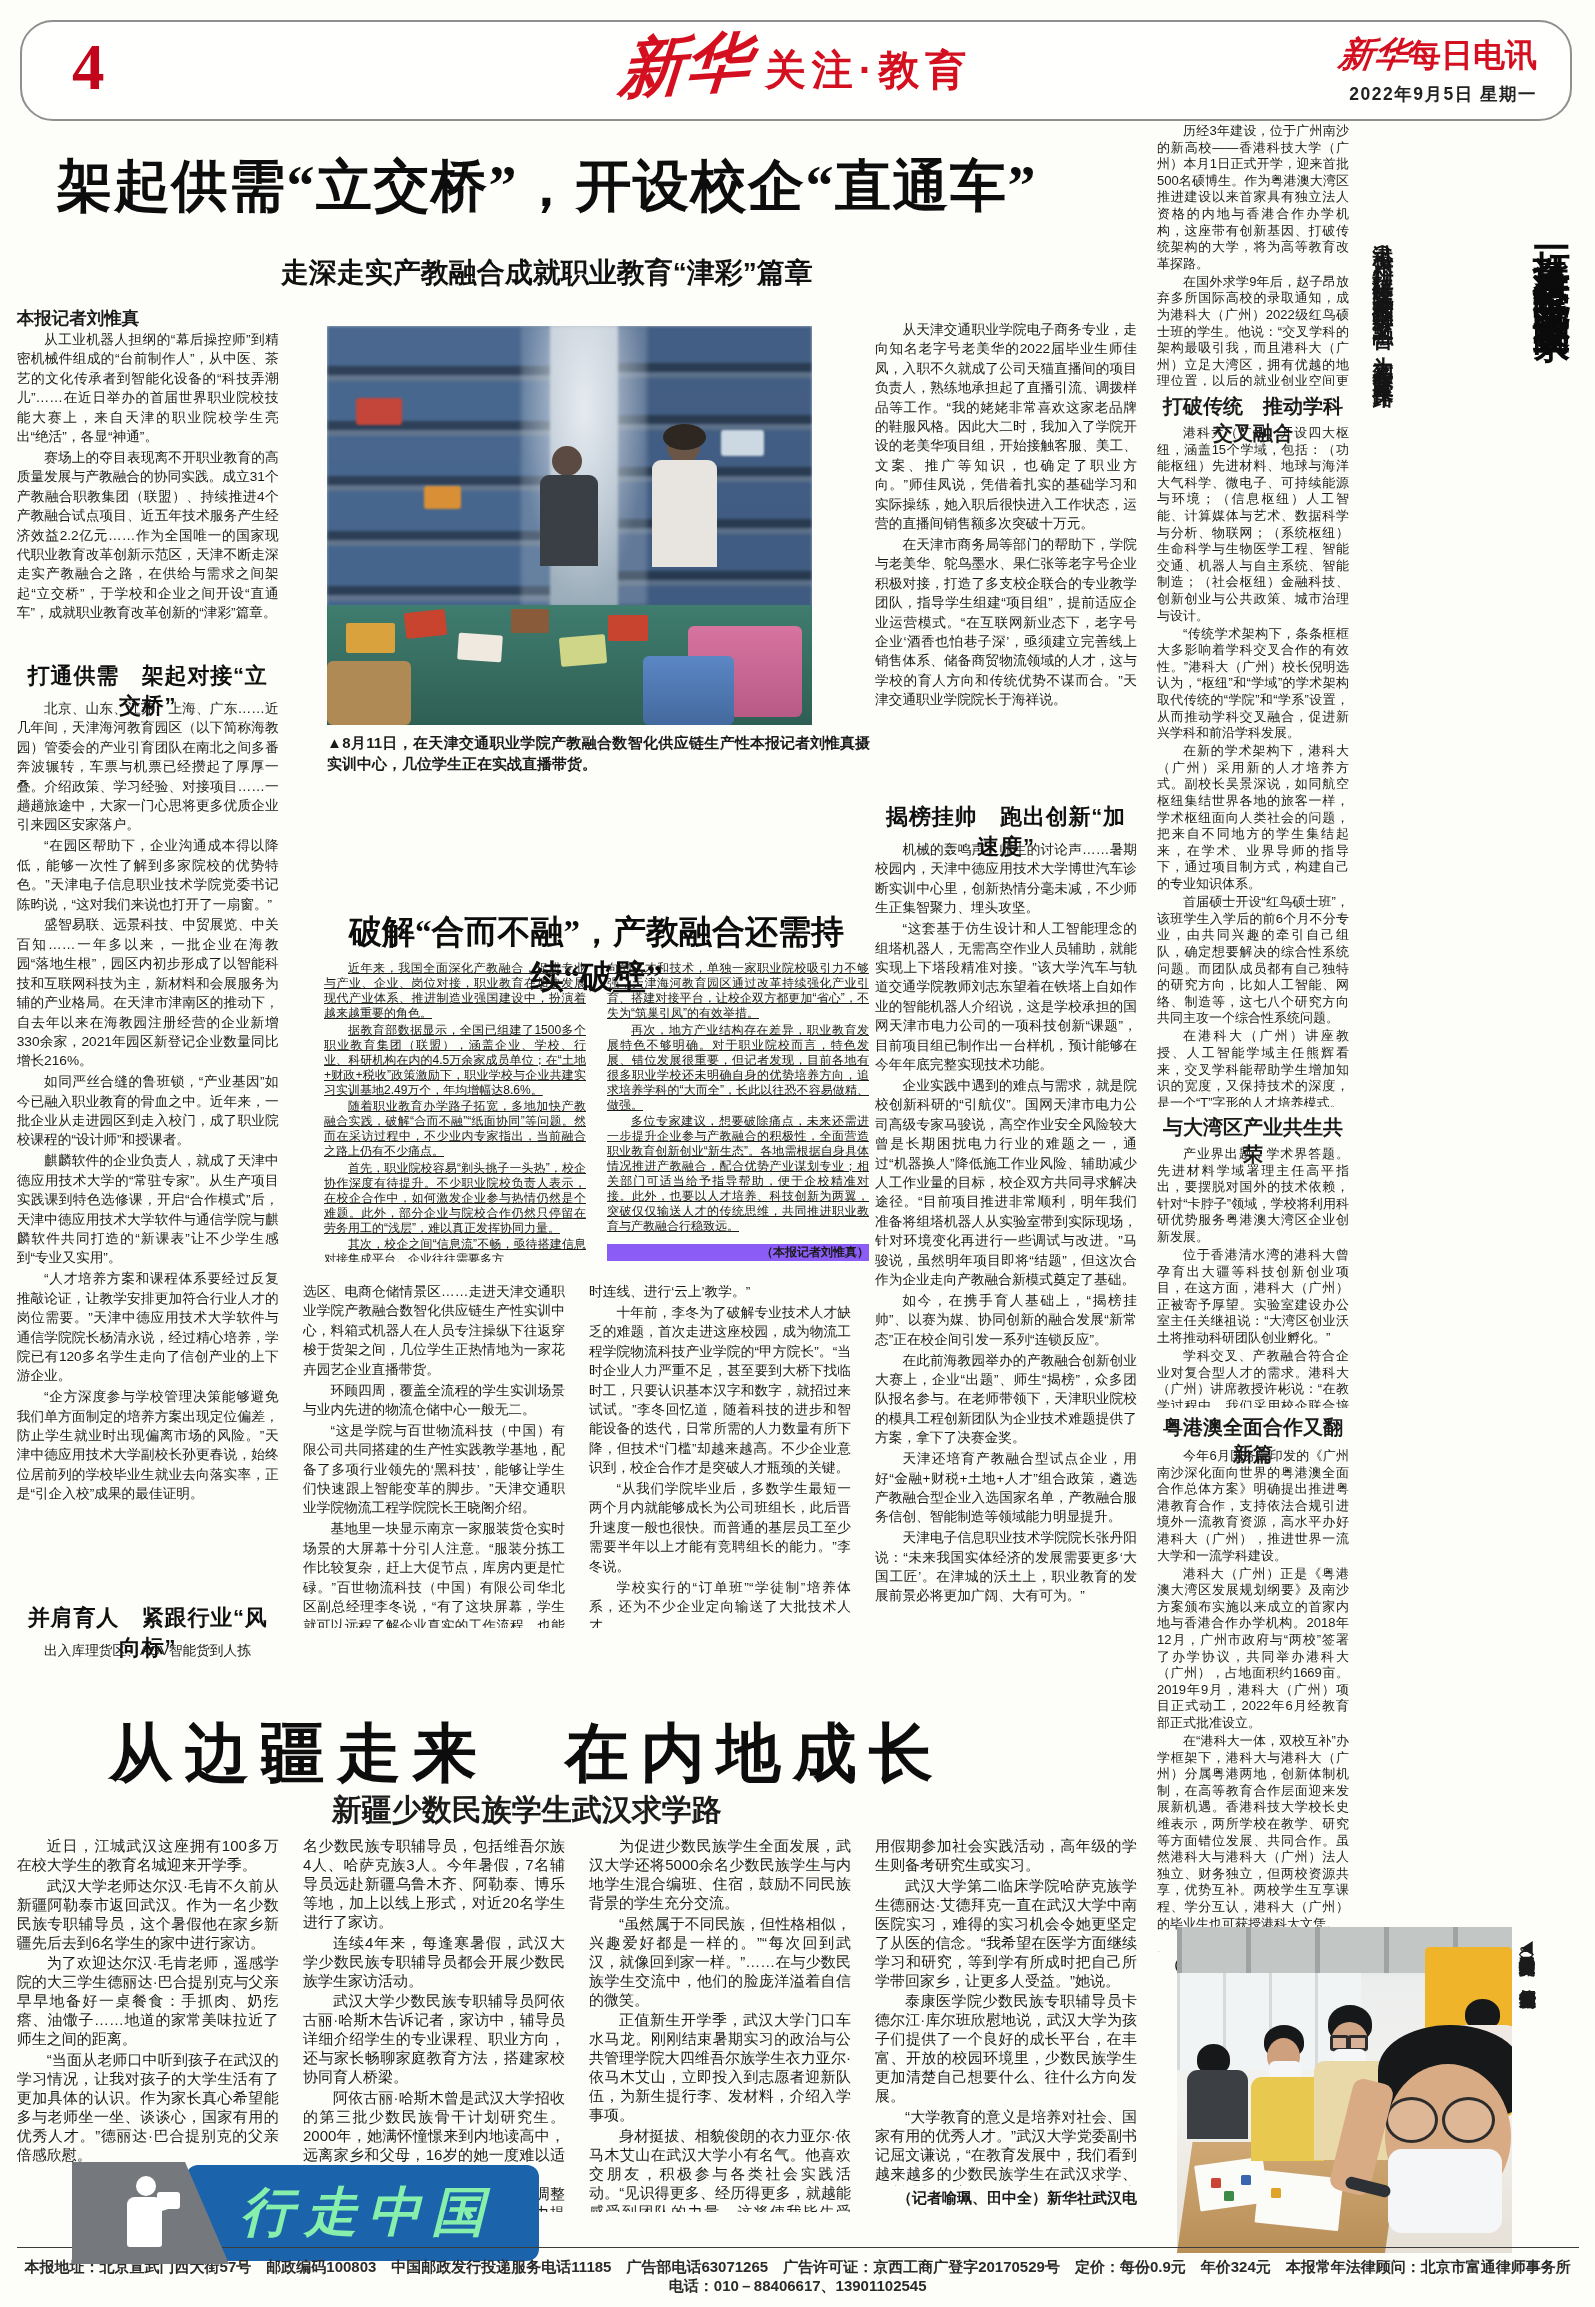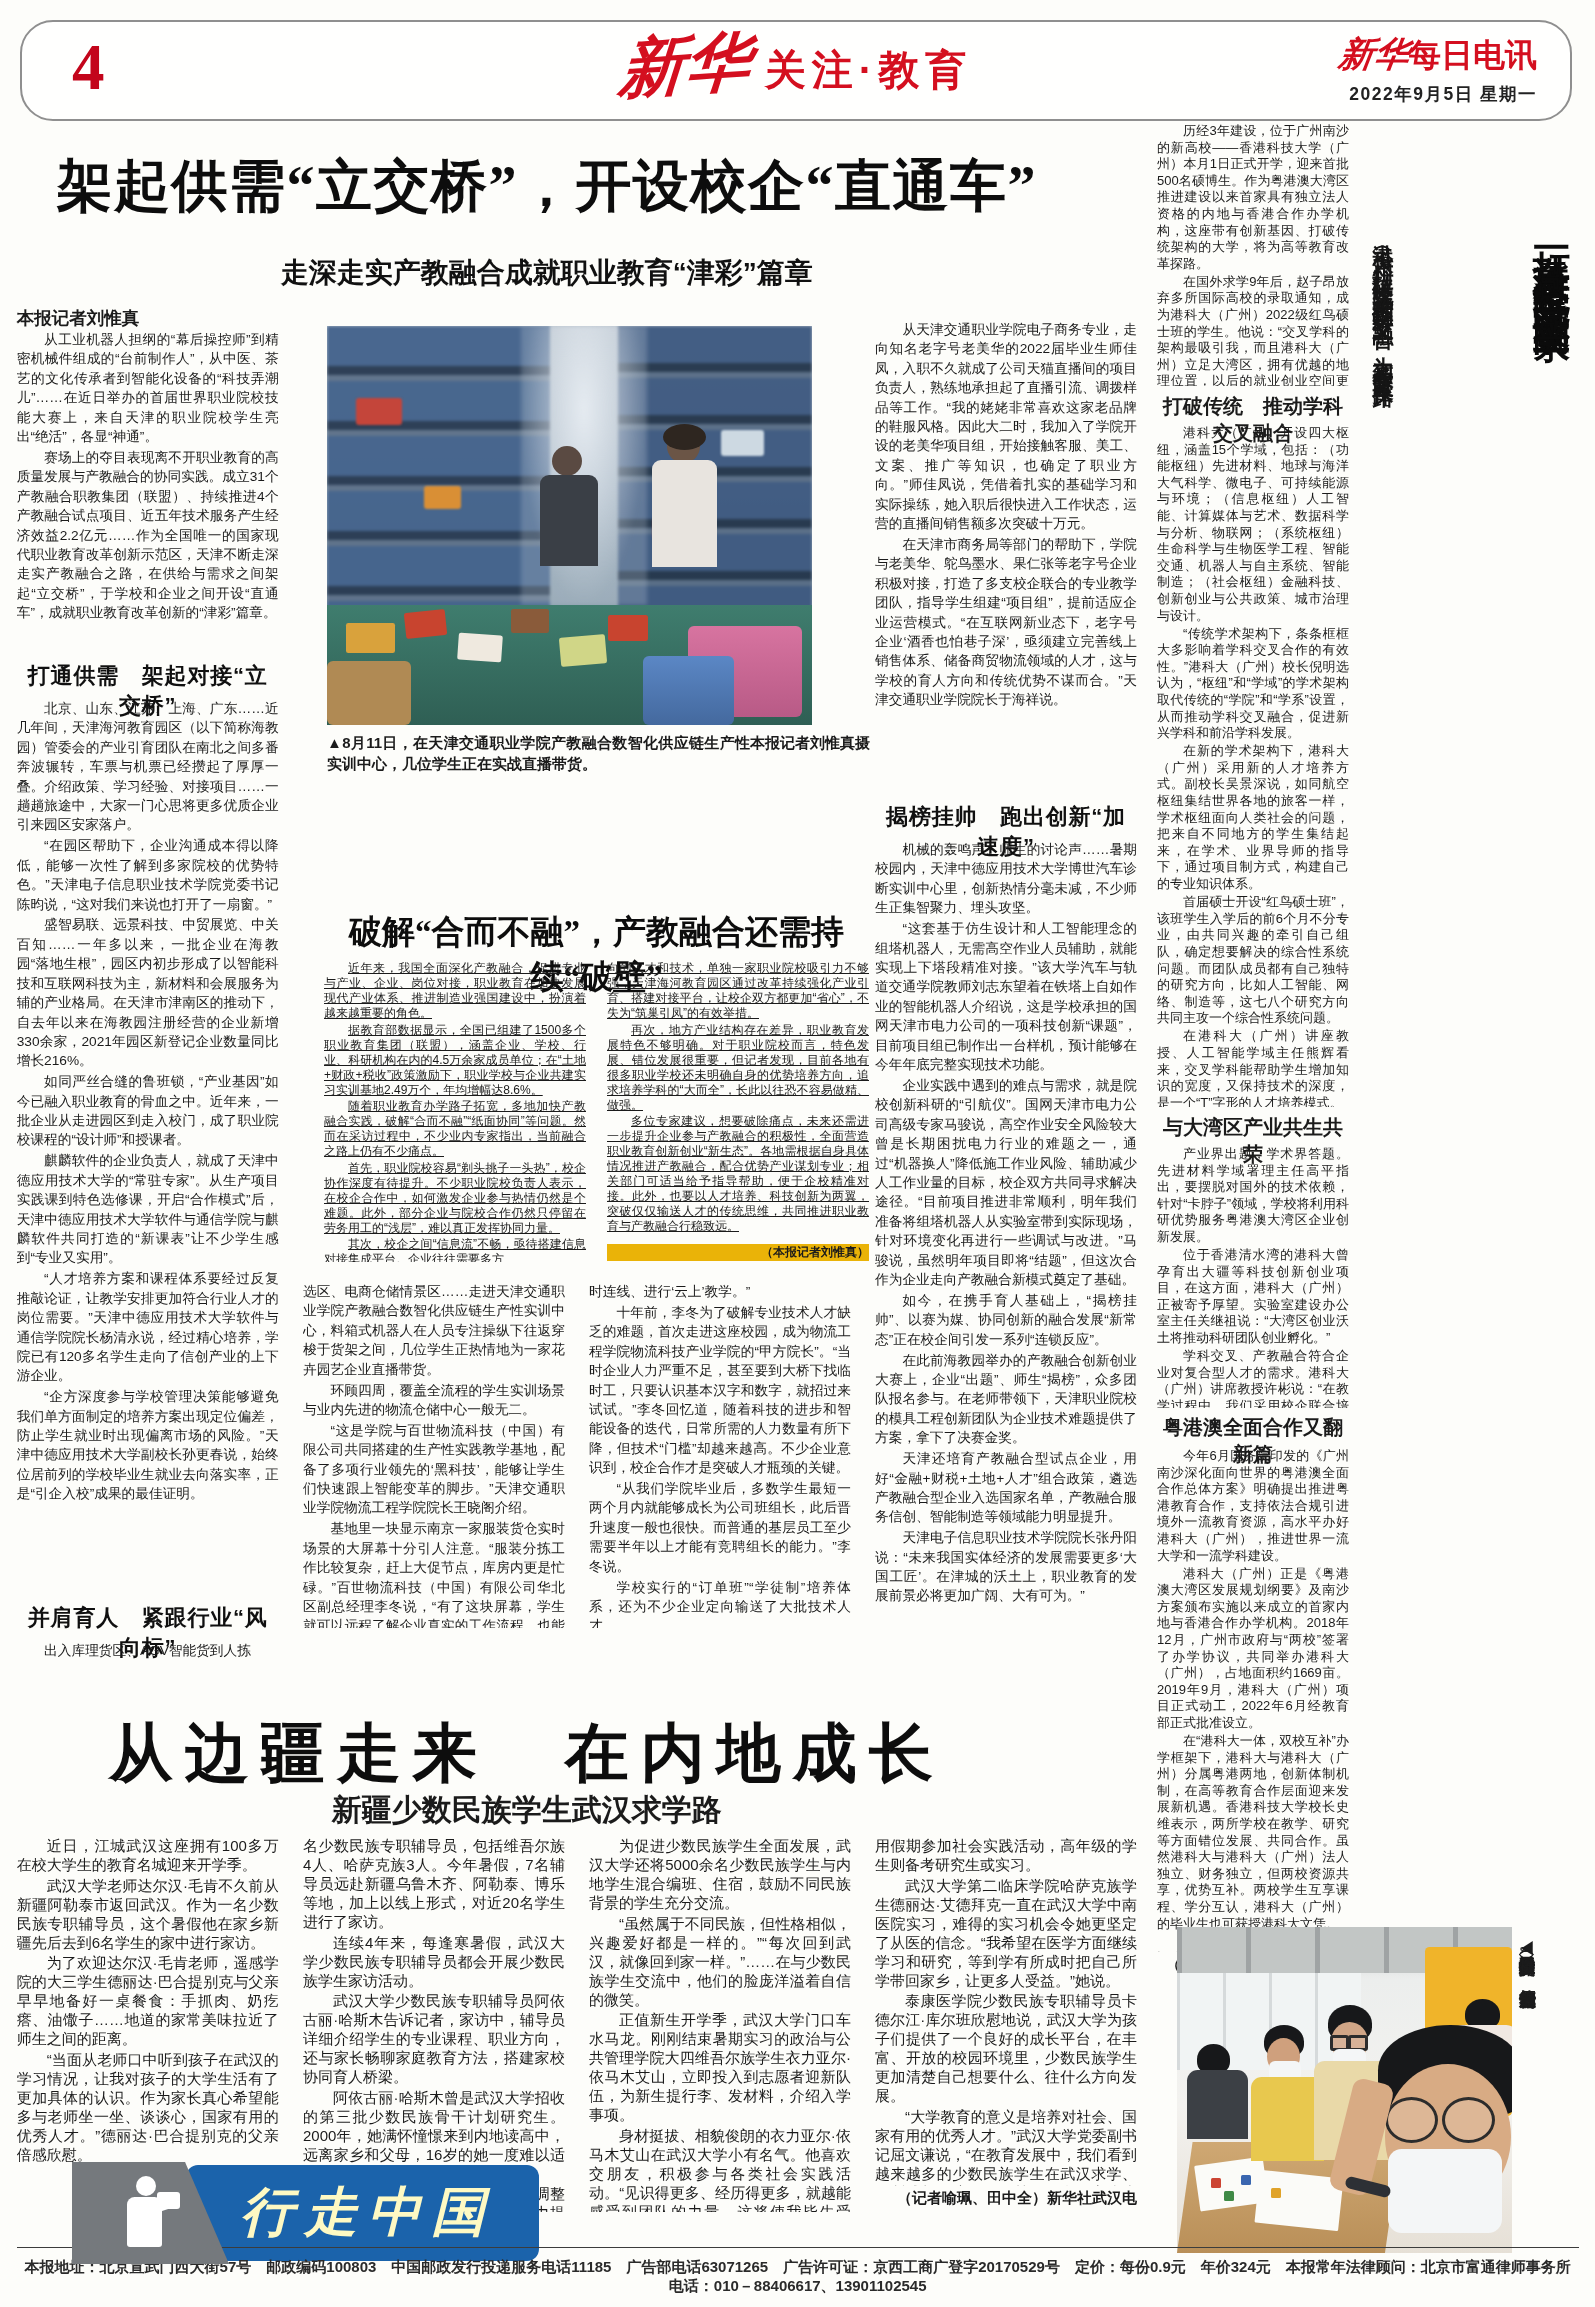--- a/index.html
+++ b/index.html
@@ -31,21 +31,21 @@
   .col1-sec1{left:16.7px;top:699px;height:898px;}
   .sec2-head{left:16.7px;top:1603px;}
   .col1-sec2start{left:16.7px;top:1641px;height:43px;}
   .photo1{left:327px;top:326px;width:485px;height:399px;}
   .caption{left:327px;top:732px;width:543px;font-size:15px;line-height:21px;font-weight:700;text-align:justify;}
   .caption .credit{float:right;font-weight:700;}
   .inset-head{left:324px;top:910px;width:545px;text-align:center;font-size:33px;font-weight:900;color:#0d0d0d;}
   .inset-col{width:262px;font-size:12px;line-height:15px;top:961px;height:301px;text-decoration:underline;}
   .inset-c1{left:324px;}
   .inset-c2{left:607px;}
-  .inset-credit{left:607px;top:1244px;width:262px;text-align:right;font-size:12px;font-weight:700;background:#eab308;}
+  .inset-credit{left:607px;top:1244px;width:262px;text-align:right;font-size:12px;font-weight:700;background:#8b5cf6;}
   .flow-col{top:1282px;height:346px;}
   .flow-c2{left:303px;}
   .flow-c3{left:589px;}
   .col4-top{left:875px;top:320px;height:475px;}
   .sec3-head{left:875px;top:802px;}
   .col4-sec3{left:875px;top:840px;height:837px;}
   
   .rcol{left:1157px;width:192px;font-size:13px;line-height:16.6px;}
   .r-intro{top:123px;height:263px;}
   .r-subhead{left:1157px;width:192px;text-align:center;font-size:20px;font-weight:900;}
@@ -66,21 +66,21 @@
   .w-deck{left:16.7px;top:1790px;width:1020px;text-align:center;font-size:30px;font-weight:700;}
   .wcol{width:262px;font-size:15px;line-height:19px;top:1836px;}
   .w-c1{left:16.7px;height:326px;}
   .w-c2{left:303px;height:376px;}
   .w-c3{left:589px;height:376px;}
   .w-c4{left:875px;height:350px;}
   .w-credit{left:875px;top:2189px;width:262px;text-align:right;font-weight:700;font-size:15px;background:#fdfdfa;}
   
   .badge{left:72px;top:2162px;width:467px;height:102px;}
   .badge-plate{position:absolute;left:114px;right:0;top:3px;bottom:3px;background:#1b63ab;border-radius:12px;display:flex;align-items:center;justify-content:center;}
-  .badge-label{color:#fef9c3;font-size:53px;font-weight:900;font-style:italic;letter-spacing:10.7px;text-indent:10.7px;}
+  .badge-label{color:#86efac;font-size:53px;font-weight:900;font-style:italic;letter-spacing:10.7px;text-indent:10.7px;}
   .badge-cam{position:absolute;left:0;top:0;width:157px;height:102px;background:#75797d;clip-path:polygon(0 0,72% 0,100% 100%,0 100%);z-index:2;}
   .sil{position:absolute;background:#fff;}
   .sil-head{left:64px;top:13.7px;width:20px;height:20px;border-radius:50%;}
   .sil-body{left:55px;top:35px;width:35px;height:50px;border-radius:7.6px 7.6px 3px 3px;}
   .sil-cam{left:85px;top:30px;width:23px;height:16.7px;border-radius:3px;}
   .sil-arm{left:76px;top:40px;width:26px;height:9px;border-radius:4.6px;transform:rotate(-18deg);}
   
   .footer-rule{left:16.7px;top:2247px;width:1562px;border-top:1.5px solid #3c3c3c;height:0;}
   .footer-text{left:16.7px;top:2258px;width:1562px;text-align:center;font-size:15px;font-weight:700;color:#2a2a2a;}
   

